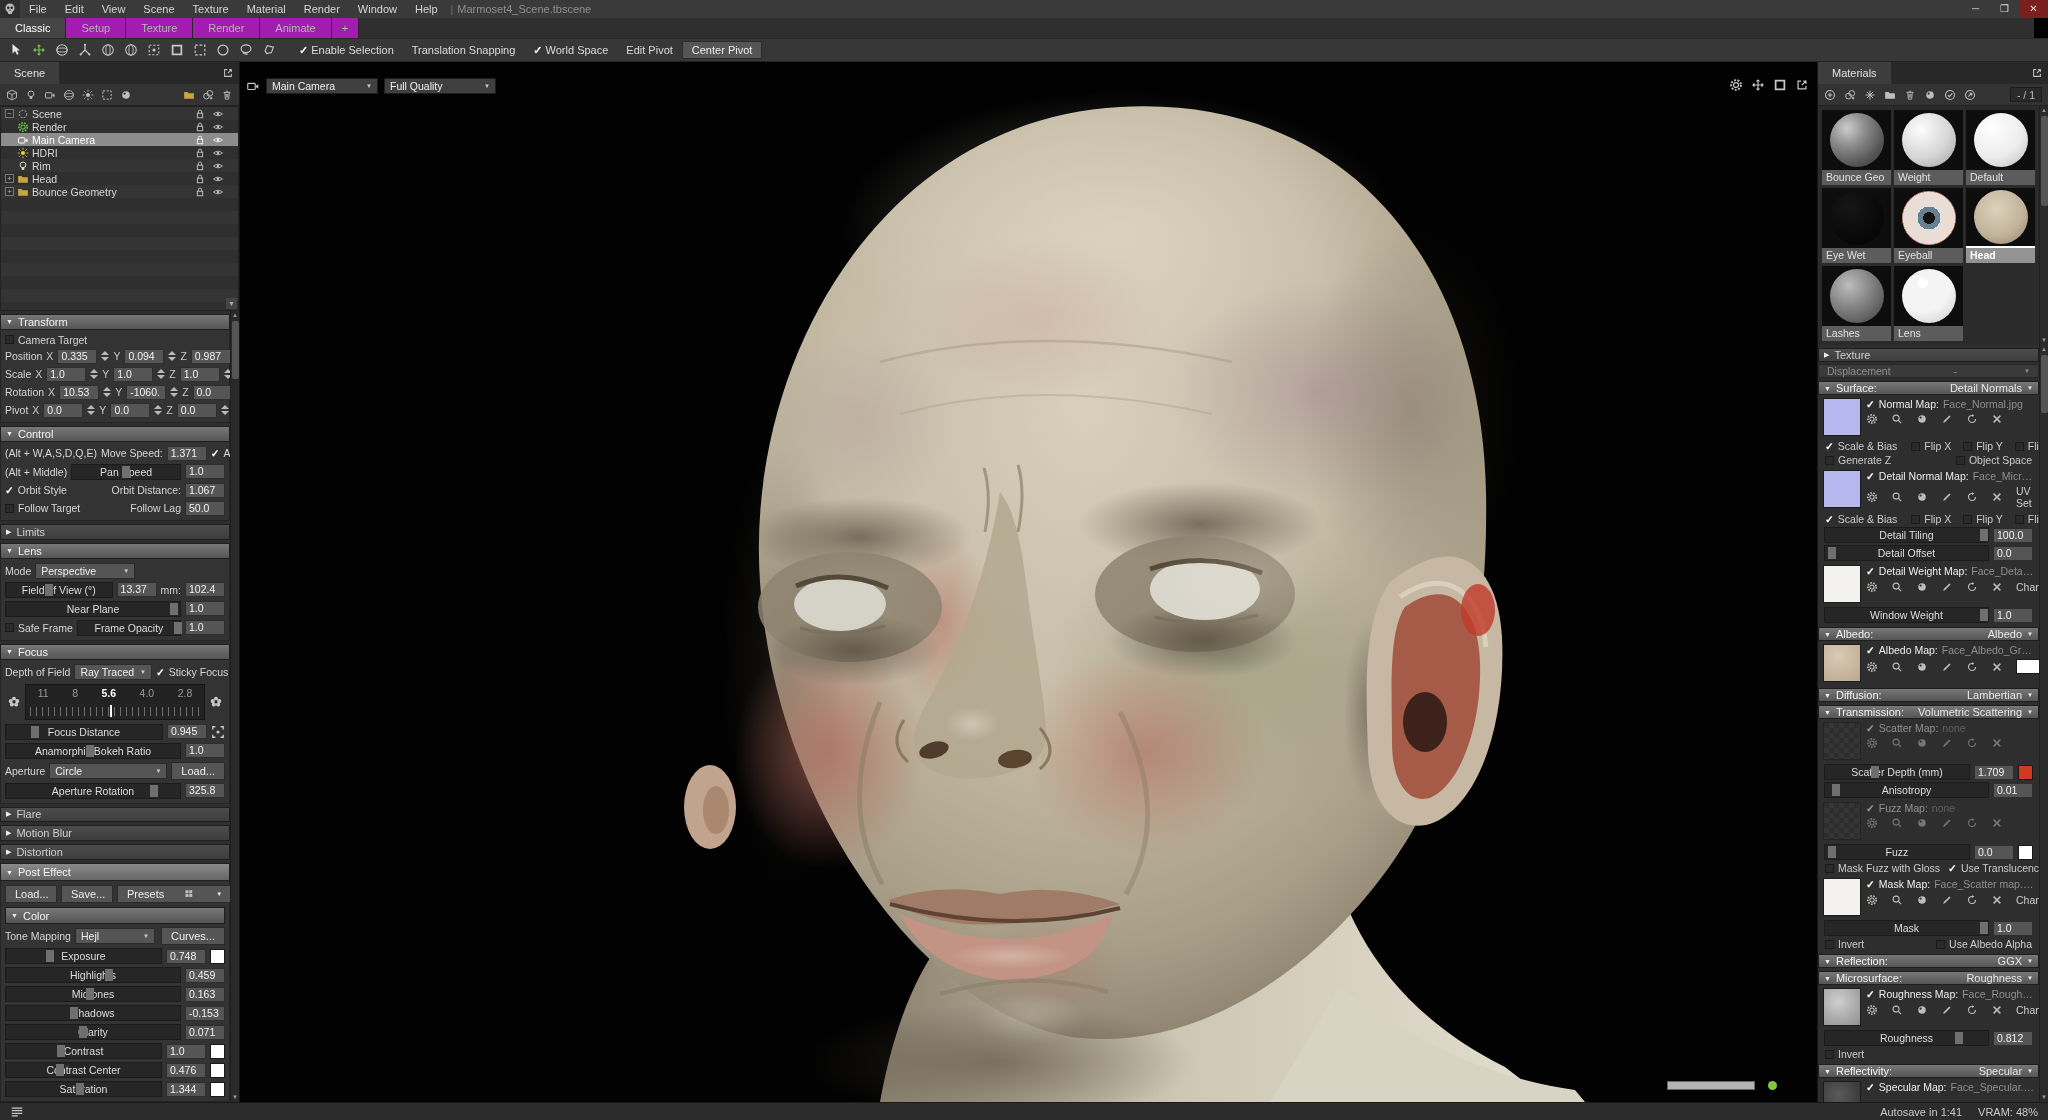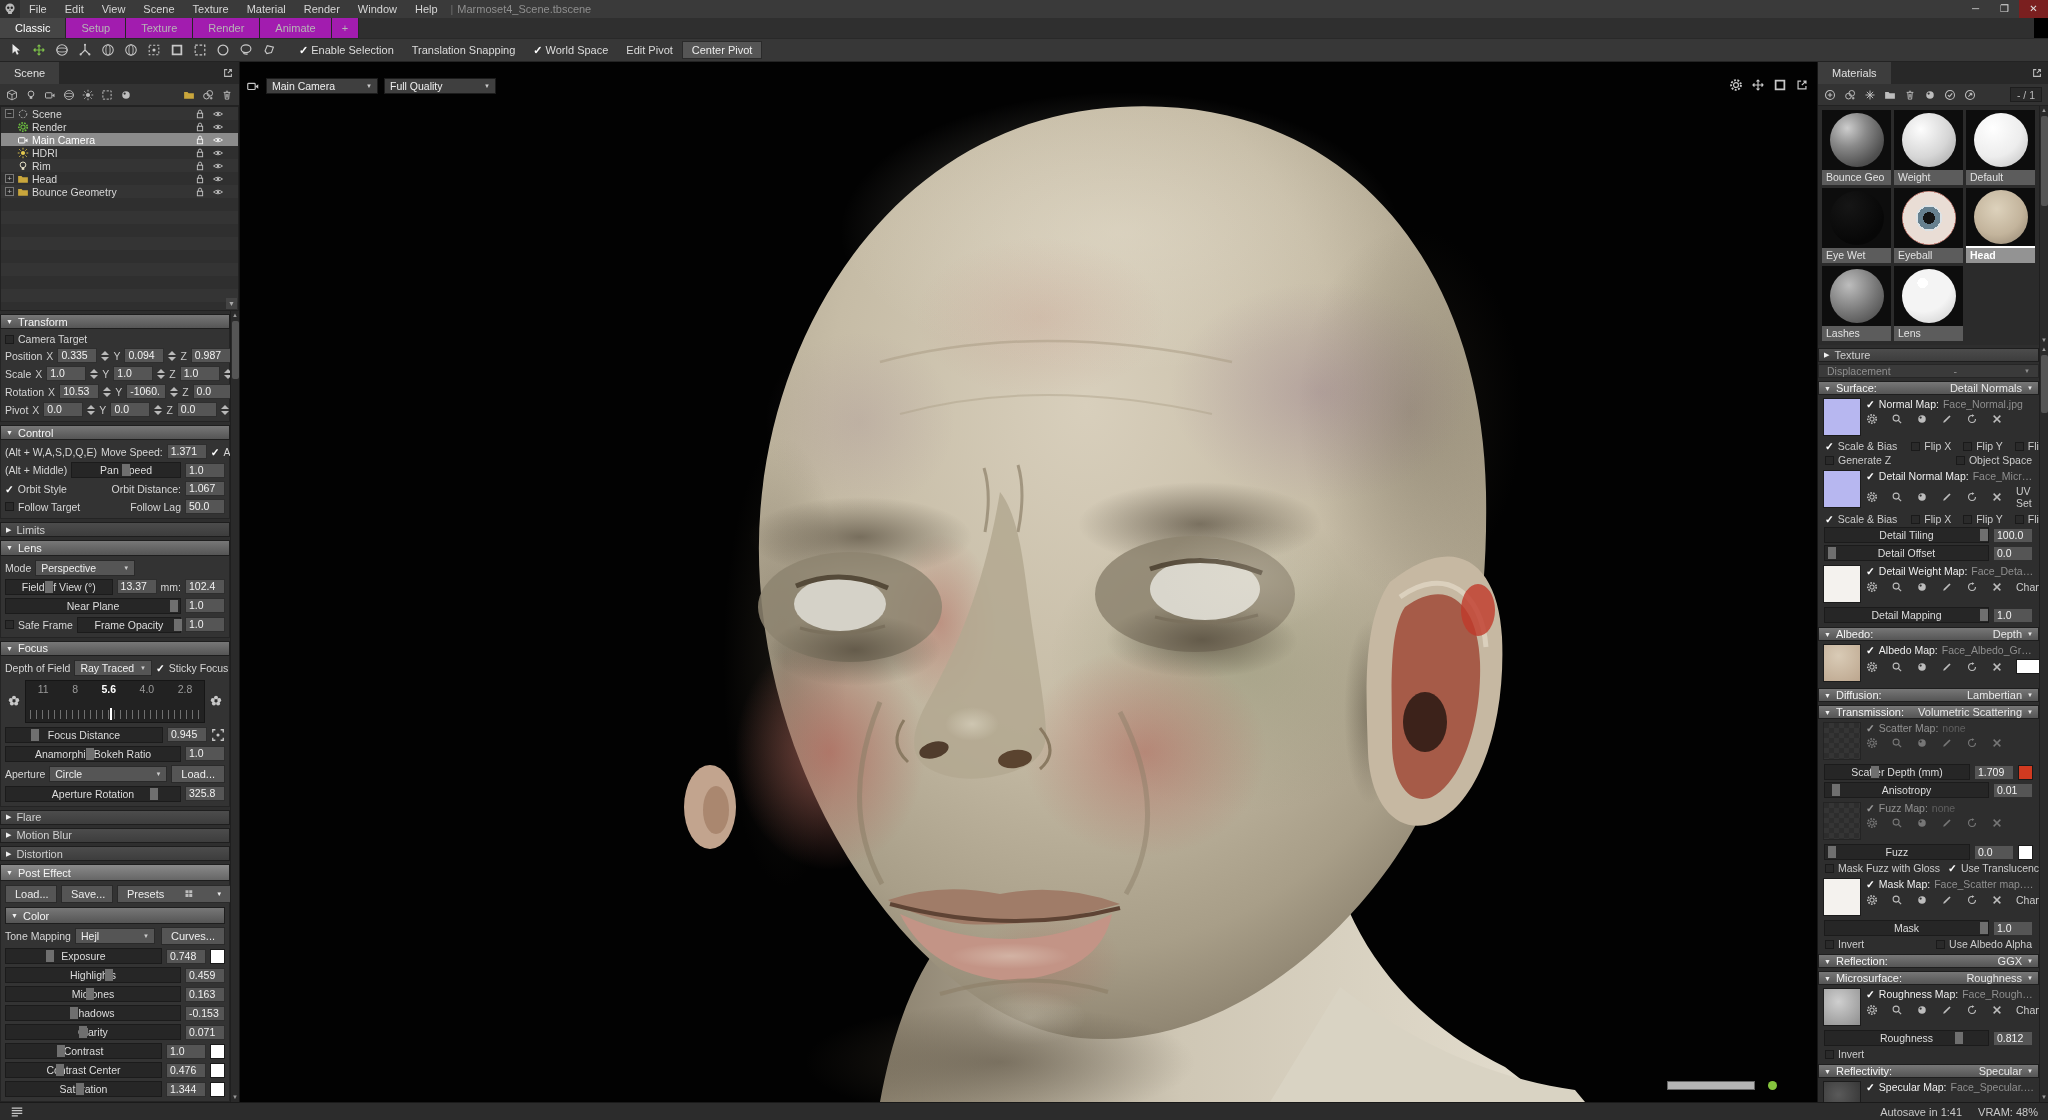--- a/index.html
+++ b/index.html
@@ -116,21 +116,21 @@
   .mics{display:flex;gap:13px;align-items:center}
   .mics .dd{height:14px;padding:0 4px;gap:4px}
   .cbrow{display:flex;gap:4px;align-items:center;padding:1px 7px;white-space:nowrap}
   .cbrow .mid{flex:1}
   .srow{display:flex;gap:4px;align-items:center;padding:1px 6px}
   .dis{opacity:.5}
 
   
   .ruler{display:flex;gap:4px;align-items:center;padding:1px 2px}
   .flower{color:#c98a84}
-  .rbody{flex:1;background:#222;border:1px solid #161616;position:relative;height:43px}
+  .rbody{flex:1;background:#222;border:1px solid #161616;position:relative;height:36px}
   .rlabels{display:flex;justify-content:space-around;color:#9a9a9a;padding-top:2px}
   .rlabels .cur{color:#fff;font-weight:bold}
   .rticks{position:absolute;left:4px;right:4px;bottom:3px;height:9px;background:repeating-linear-gradient(90deg,#6f6f6f 0 1px,transparent 1px 6px)}
   .rcur{position:absolute;bottom:2px;left:47%;width:2px;height:12px;background:#fff}
 
   
   .statusbar{position:absolute;left:0;bottom:0;right:0;height:18px;background:#2c2c2c;border-top:1px solid #1a1a1a;display:flex;align-items:center;padding:0 10px;z-index:6}
   .statusright{margin-left:auto;display:flex;gap:16px;color:#c9c9c9;font-size:11px}
 </style>
 </head>
@@ -1278,31 +1278,31 @@
           <span>Channel</span>
           <div class="dd">
                 <span>R</span>
                 <span class="ar">▼</span>
               </div>
         </div>
       </div>
     </div>
     <div class="srow">
           <div class="sl">
-            <span class="lbl">Detail Mapping</span>
+            <span class="lbl">Window Weight</span>
             <i class="h" style="left:95%"></i>
           </div>
           <span class="vb">1.0</span>
         </div>
 
     <div class="hdr">
           <span class="tri">▼</span>
           <span>Albedo:</span>
           <span class="mode">
-            <span>Depth</span>
+            <span>Albedo</span>
             <span class="ar" style="font-size:6px">▼</span>
           </span>
         </div>
     <div class="mapb">
       <div class="thumb th-skin"></div>
       <div class="mapr">
         <div class="mline">
               <span class="ck">✓</span>
               <span class="mlab">Albedo Map:</span>
               <span class="mfile">Face_Albedo_Green.jpg</span>

